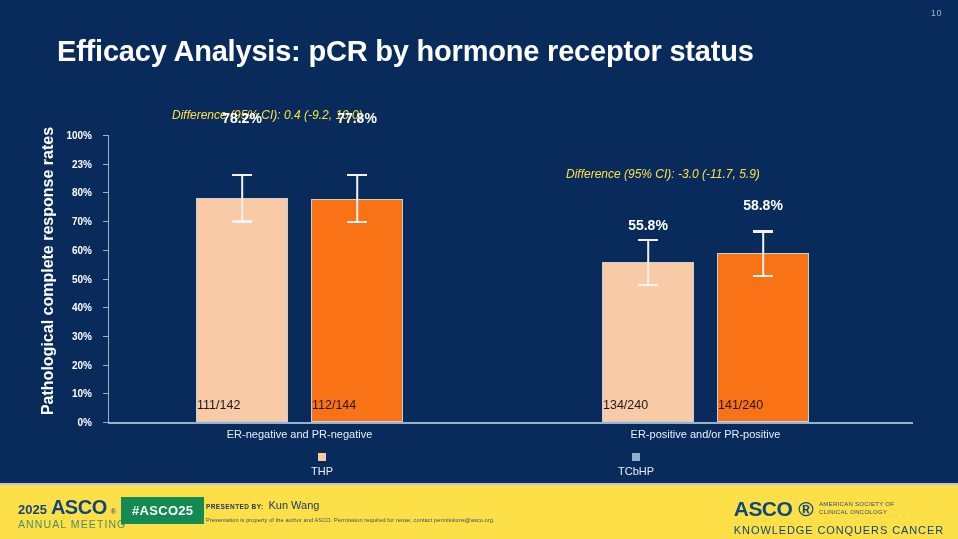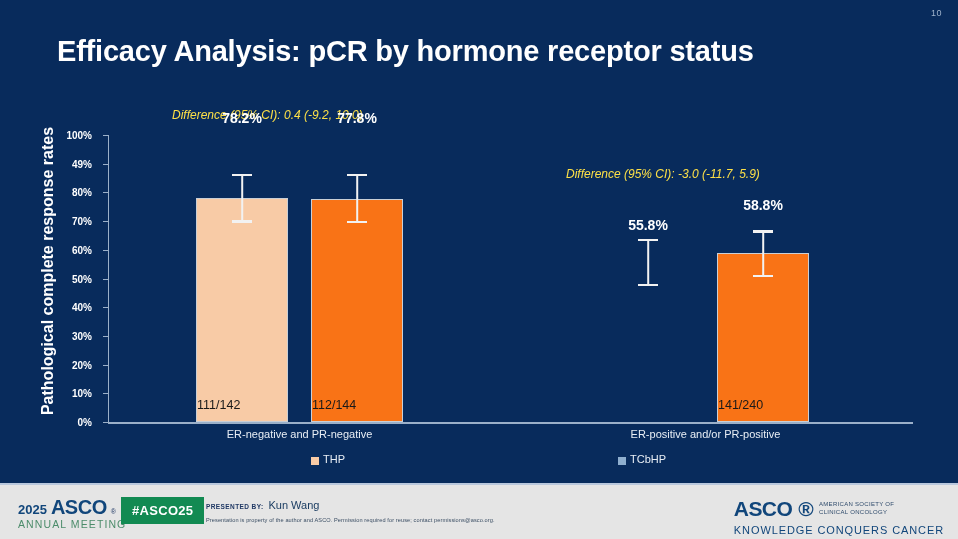--- a/index.html
+++ b/index.html
@@ -91,28 +91,28 @@
   .diff-note {
     position: absolute; font-size: 12px; color: #fde047; white-space: nowrap; font-style: italic;
   }
   .cat-label {
     position: absolute; top: 428px;
     font-size: 11px; color: #E8EEF5; text-align: center; white-space: nowrap;
   }
   
   .legend-item {
     position: absolute; top: 453px;
-    display: flex; align-items: flex-end; gap: 4px;
-    font-size: 11px; color: #E8EEF5;
+    display: flex; align-items: center; gap: 4px;
+    font-size: 11px; color: #E8EEF5; flex-direction: column;
   }
   .legend-swatch { width: 8px; height: 8px; display: inline-block; }
   
   #footer {
     position: absolute; left: 0; bottom: 0; width: 958px; height: 56px;
-    background: #e5e5e5;
+    background: #fde047;
     border-top: 2px solid #B9C8DD;
   }
   #asco-meeting-logo {
     position: absolute; left: 18px; top: 12px;
     color: #1F3864; line-height: 1;
   }
   #asco-meeting-logo .row1 { display: flex; align-items: baseline; gap: 4px; }
   #asco-meeting-logo .year { font-size: 13px; font-weight: bold; color: #11467B; }
   #asco-meeting-logo .asco {
     font-size: 20px; font-weight: bold; color: #11467B; letter-spacing: -0.5px;
@@ -160,21 +160,21 @@
   <div id="slide-number">10</div>
 
   <div id="title">Efficacy Analysis: pCR by hormone receptor status</div>
 
   <div id="chart">
 
     <div class="axis-title">Pathological complete response rates</div>
 
     <div id="y-axis-labels">
       <div class="y-label" style="top:135px">100%</div>
-      <div class="y-label" style="top:163.7px">49%</div>
+      <div class="y-label" style="top:163.7px">23%</div>
       <div class="y-label" style="top:192.4px">80%</div>
       <div class="y-label" style="top:221.1px">70%</div>
       <div class="y-label" style="top:249.8px">60%</div>
       <div class="y-label" style="top:278.5px">50%</div>
       <div class="y-label" style="top:307.2px">40%</div>
       <div class="y-label" style="top:335.9px">30%</div>
       <div class="y-label" style="top:364.6px">20%</div>
       <div class="y-label" style="top:393.3px">10%</div>
       <div class="y-label" style="top:422px">0%</div>
     </div>
@@ -216,20 +216,23 @@
       </div>
       <div class="errbar" style="left:0; width:92px; top:39.1px; height:48.9px">
         <div class="stem"></div>
         <div class="cap top"></div>
         <div class="cap bot"></div>
       </div>
     </div>
 
     <div class="bar-wrap" style="left:602px; width:92px">
       <div class="bar-value" style="top:82px">55.8%</div>
+      <div class="bar thp" style="height:160.2px; left:0; width:92px">
+        <div class="bar-fraction">134/240</div>
+      </div>
       <div class="errbar" style="left:0; width:92px; top:103.9px; height:47px">
         <div class="stem"></div>
         <div class="cap top"></div>
         <div class="cap bot"></div>
       </div>
     </div>
 
     <div class="bar-wrap" style="left:717px; width:92px">
       <div class="bar-value" style="top:62px">58.8%</div>
       <div class="bar tcbhp" style="height:168.8px; left:0; width:92px">

